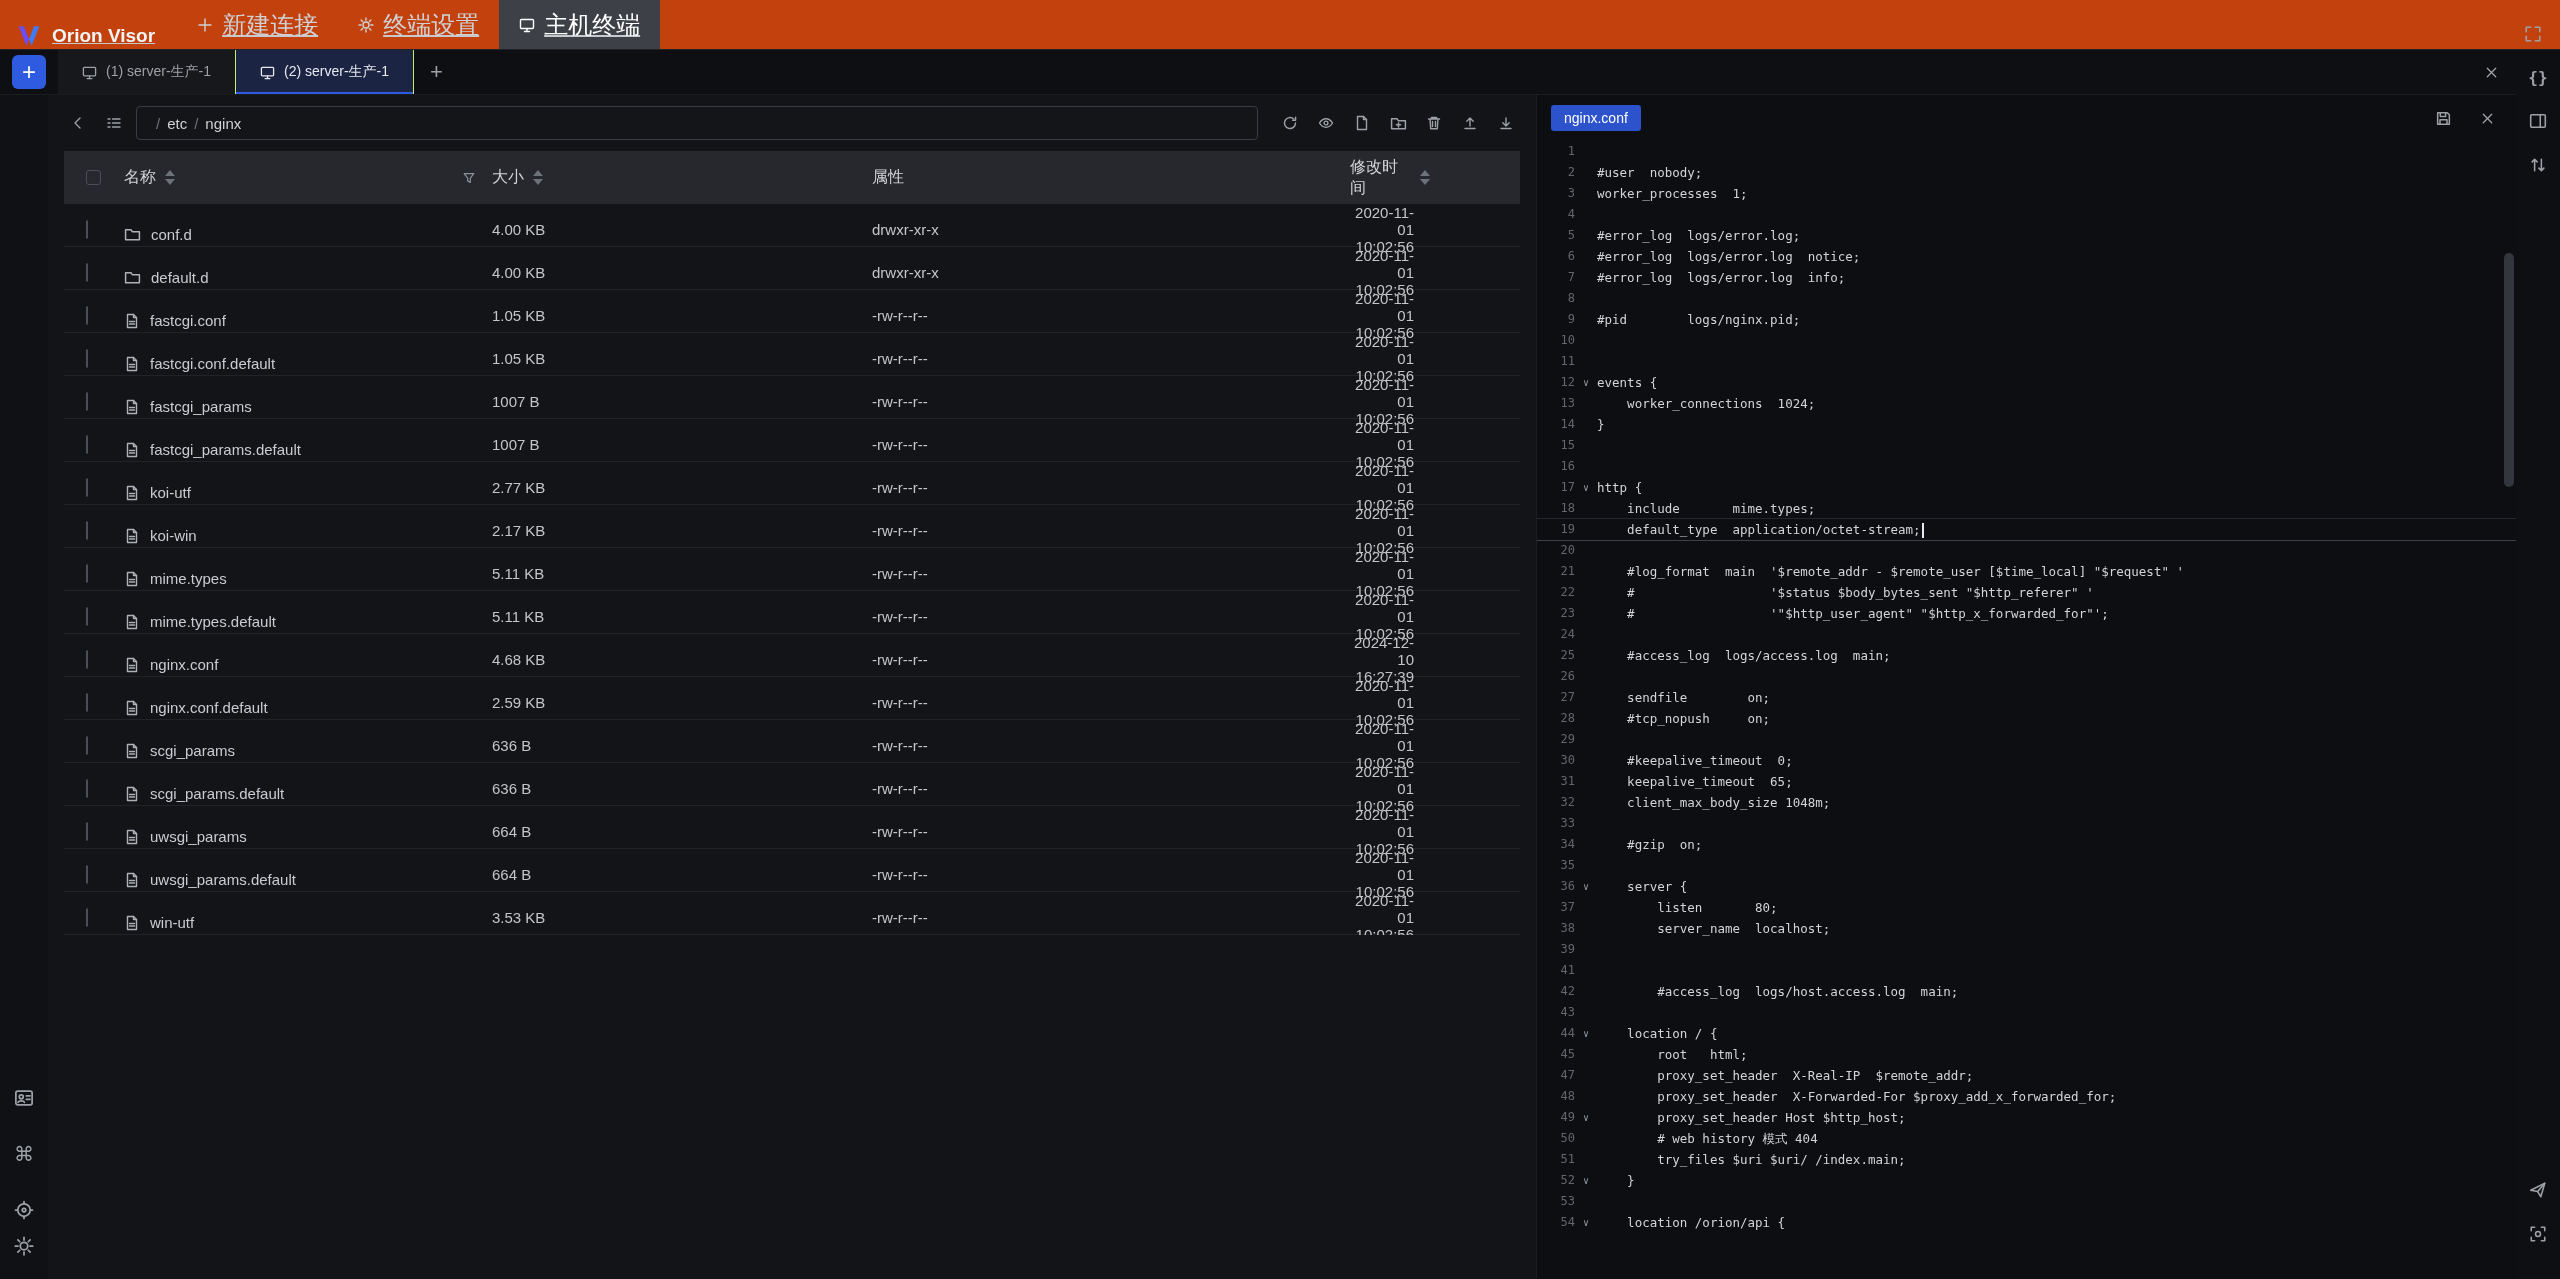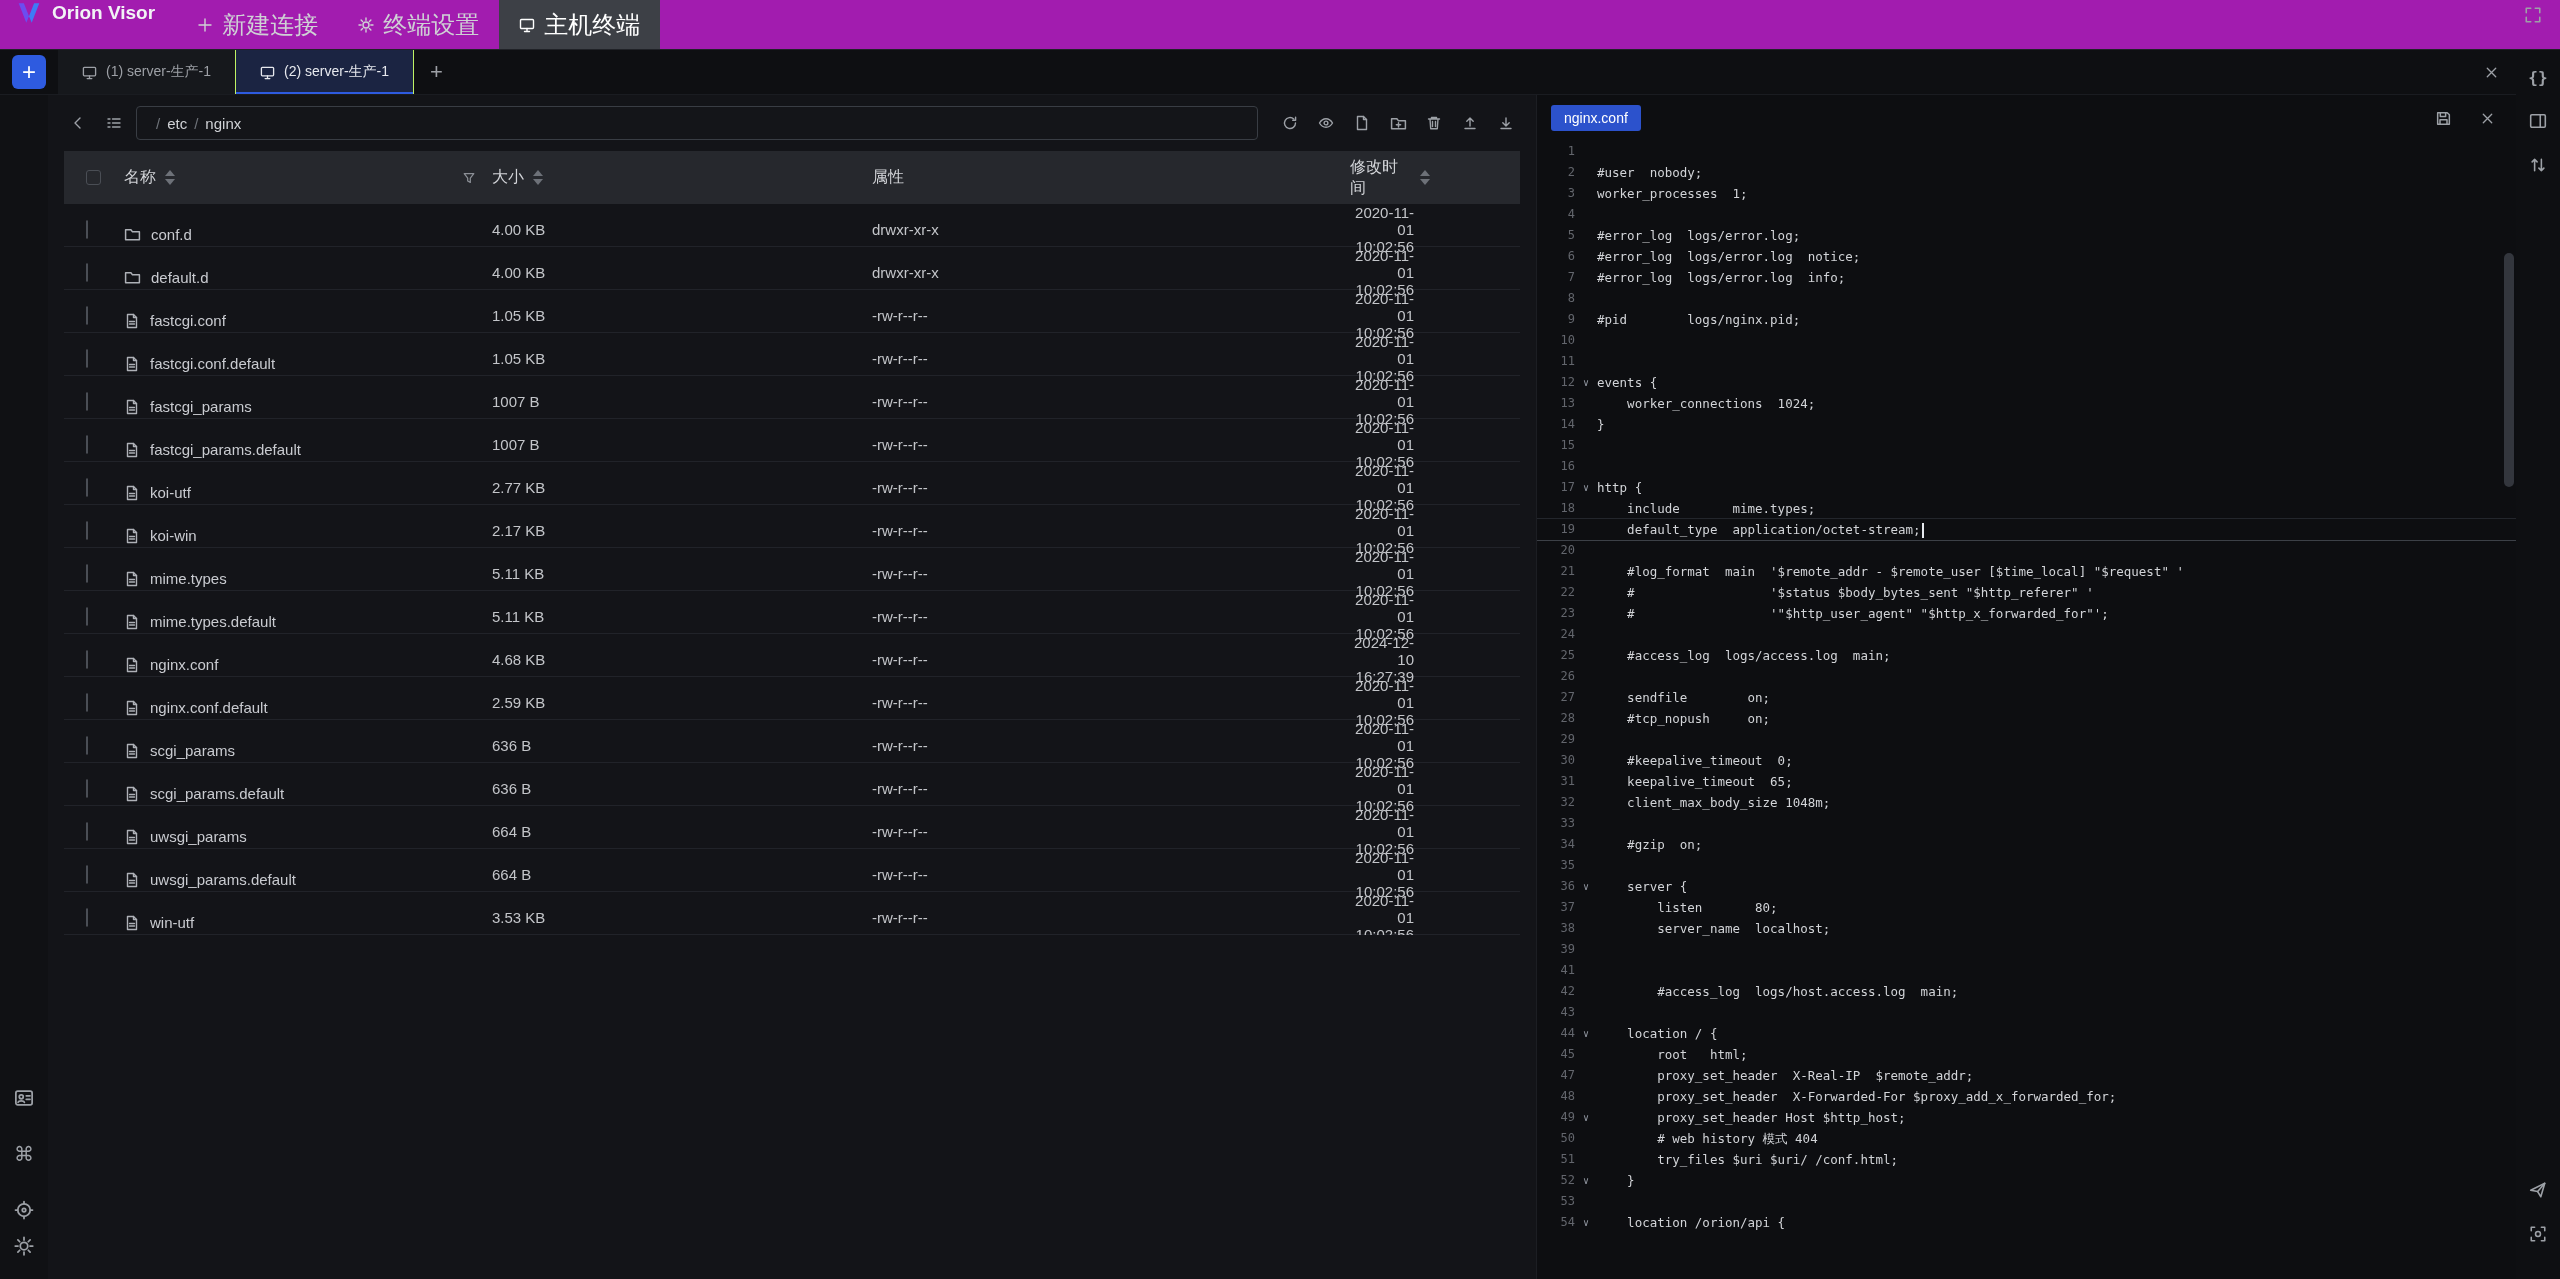--- a/index.html
+++ b/index.html
@@ -1,21 +1,21 @@
 <!DOCTYPE html>
 <html><head>
 <meta charset="utf-8">
 <style>
   * { margin:0; padding:0; box-sizing:border-box; }
   html,body { width:2560px; height:1279px; }
   body { font-family:"Liberation Sans","DejaVu Sans",sans-serif; background:#0b0c0f; color:#c7c9cd; overflow:hidden; }
   .app { display:flex; flex-direction:column; width:2560px; height:1279px; }
 
   
-  .topbar { flex:0 0 50px; background:#a21caf; border-bottom:1px solid #202227; display:flex; align-items:flex-start; }
+  .topbar { flex:0 0 50px; background:#c2410c; border-bottom:1px solid #202227; display:flex; align-items:flex-end;text-decoration:underline; }
   .brand { display:flex; align-items:center; gap:10px; padding:0 22px 0 16px; font-weight:bold; font-size:19px; color:#f2f3f5; }
   .menu { display:flex; height:100%; }
   .mitem { display:flex; align-items:center; gap:9px; padding:0 20px; font-size:24px; color:#cfd1d5; cursor:pointer; }
   .mitem.active { background:#3d4046; color:#ffffff; }
   .spacer { flex:1; }
   .icbtn { width:30px; height:30px; display:flex; align-items:center; justify-content:center; color:#9da1a7; cursor:pointer; border-radius:4px; }
   .topbar .icbtn { margin-right:12px; }
 
   
   .mainrow { flex:1; display:flex; min-height:0; }
@@ -810,21 +810,21 @@
               <span class="ltext">        proxy_set_header Host $http_host;</span>
             </div>
                 <div class="cline">
               <span class="lnum">50</span>
               <span class="fold"></span>
               <span class="ltext">        # web history 模式 404</span>
             </div>
                 <div class="cline">
               <span class="lnum">51</span>
               <span class="fold"></span>
-              <span class="ltext">        try_files $uri $uri/ /conf.html;</span>
+              <span class="ltext">        try_files $uri $uri/ /index.main;</span>
             </div>
                 <div class="cline">
               <span class="lnum">52</span>
               <span class="fold">∨</span>
               <span class="ltext">    }</span>
             </div>
                 <div class="cline">
               <span class="lnum">53</span>
               <span class="fold"></span>
               <span class="ltext"></span>

